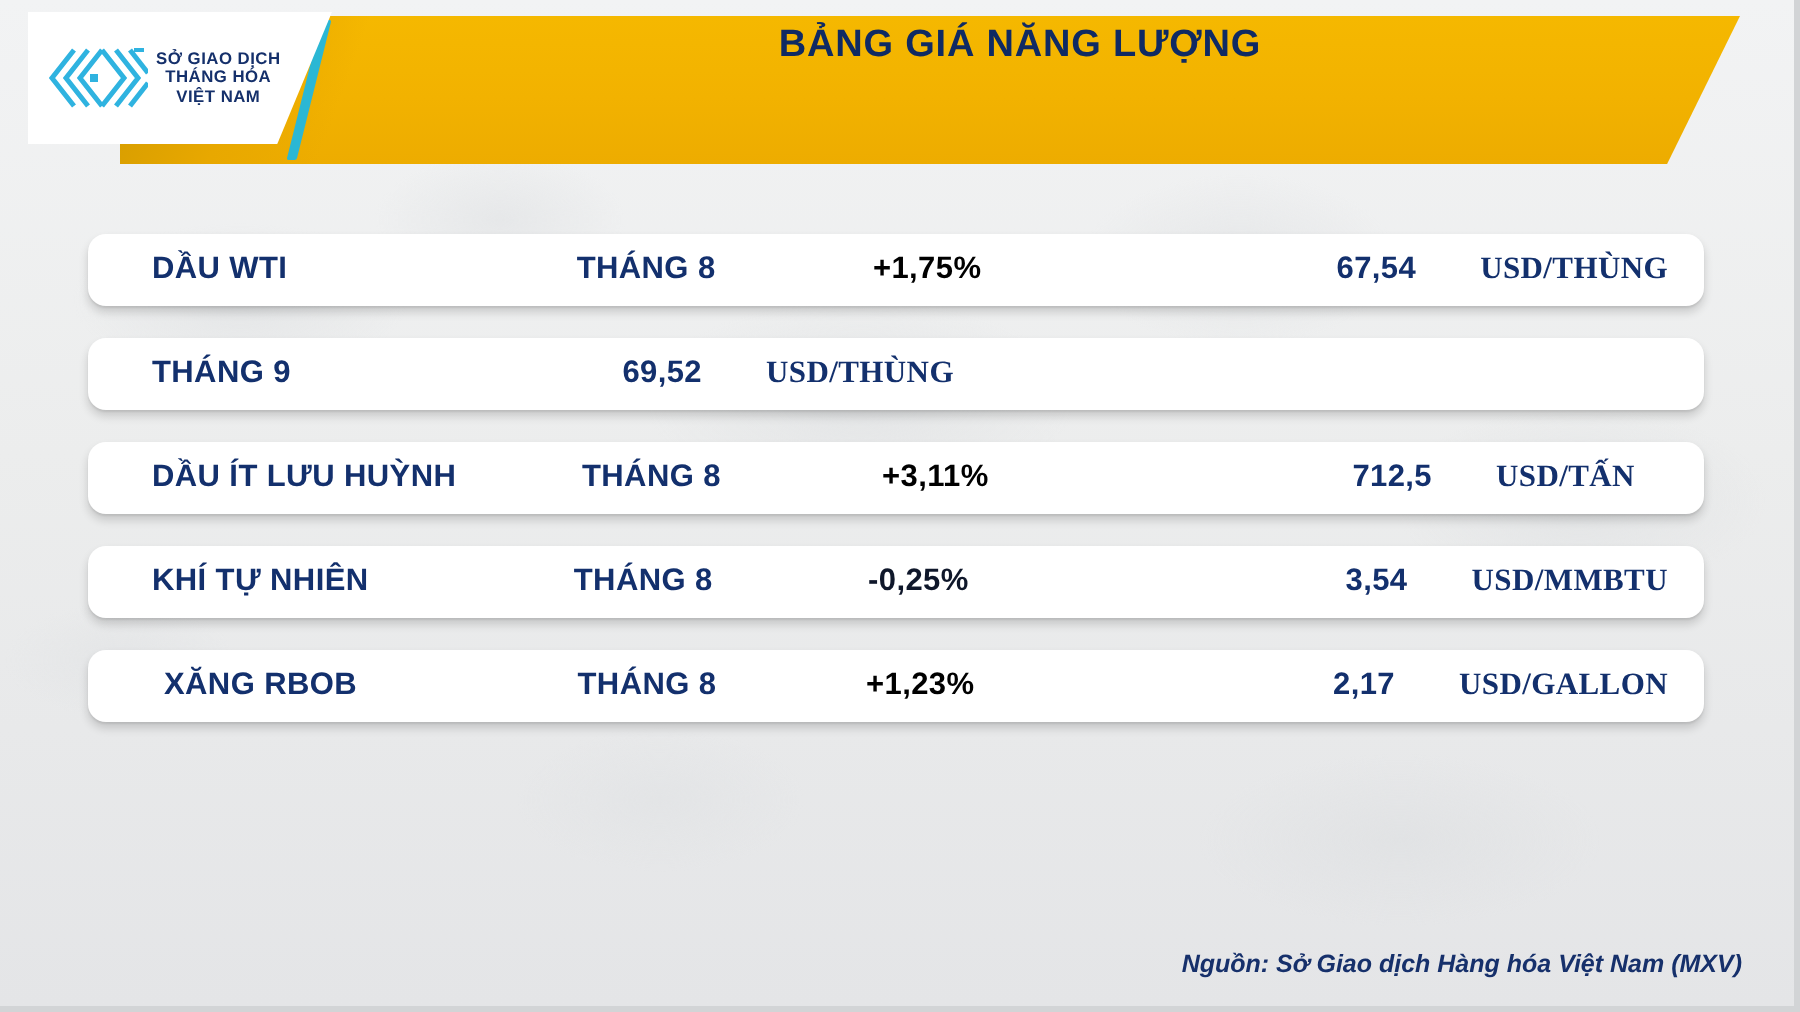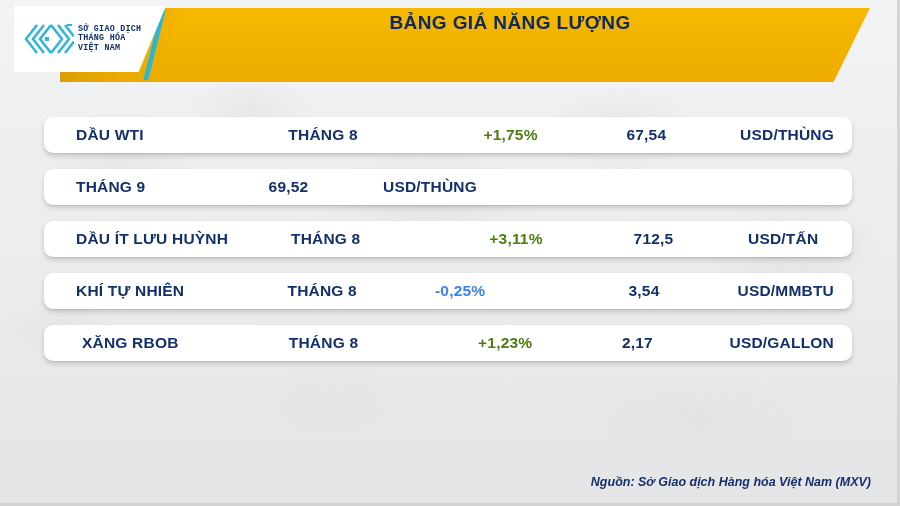--- a/index.html
+++ b/index.html
@@ -106,26 +106,27 @@
 
   #logo-mark { width: 52px; height: 38px; flex: none; }
 
   #logo-words {
     display: flex;
     flex-direction: column;
     justify-content: center;
     line-height: 1.12;
   }
   #logo-words span {
-    font-family: Liberation Mono, monospace;
+    font-family: Liberation Sans, sans-serif;
     font-size: 8.4px;
     font-weight: 700;
     color: #15306b;
     letter-spacing: .25px;
     white-space: nowrap;
+    text-align: center;
   }
 
   #title-block {
     position: absolute;
     top: 12px;
     left: 200px;
     width: 620px;
     text-align: center;
     line-height: 1.18;
   }
@@ -159,25 +160,25 @@
     font-size: 15.5px;
     font-weight: 700;
     color: #13306d;
     letter-spacing: .2px;
   }
   .row:last-child { margin-bottom: 0; padding-left: 38px; }
 
   .c-name   { width: 215px; text-align: left; white-space: nowrap; }
   .c-month  { width: 150px; text-align: left; white-space: nowrap; }
   .c-change { width: 150px; text-align: left; white-space: nowrap; }
-  .c-price  { width: 135px; text-align: center; white-space: nowrap; padding-right: 10px; }
-  .c-unit   { flex: 1;      text-align: left;  white-space: nowrap; padding-left: 22px; }
-
-  .up   { color: #4d7c0f; text-align: center; }
-  .down { color: #3b82f6; }
+  .c-price  { width: 135px; text-align: right; white-space: nowrap; padding-right: 10px; }
+  .c-unit   { flex: 1;      text-align: left;  white-space: nowrap; padding-left: 22px; font-family: Liberation Serif, serif; }
+
+  .up   { color: #000000; }
+  .down { color: #0f172a; }
 
   
   #footer {
     position: absolute;
     right: 26px;
     bottom: 14px;
     font-family: "Liberation Sans", sans-serif;
     font-size: 12.5px;
     font-style: italic;
     font-weight: 700;

